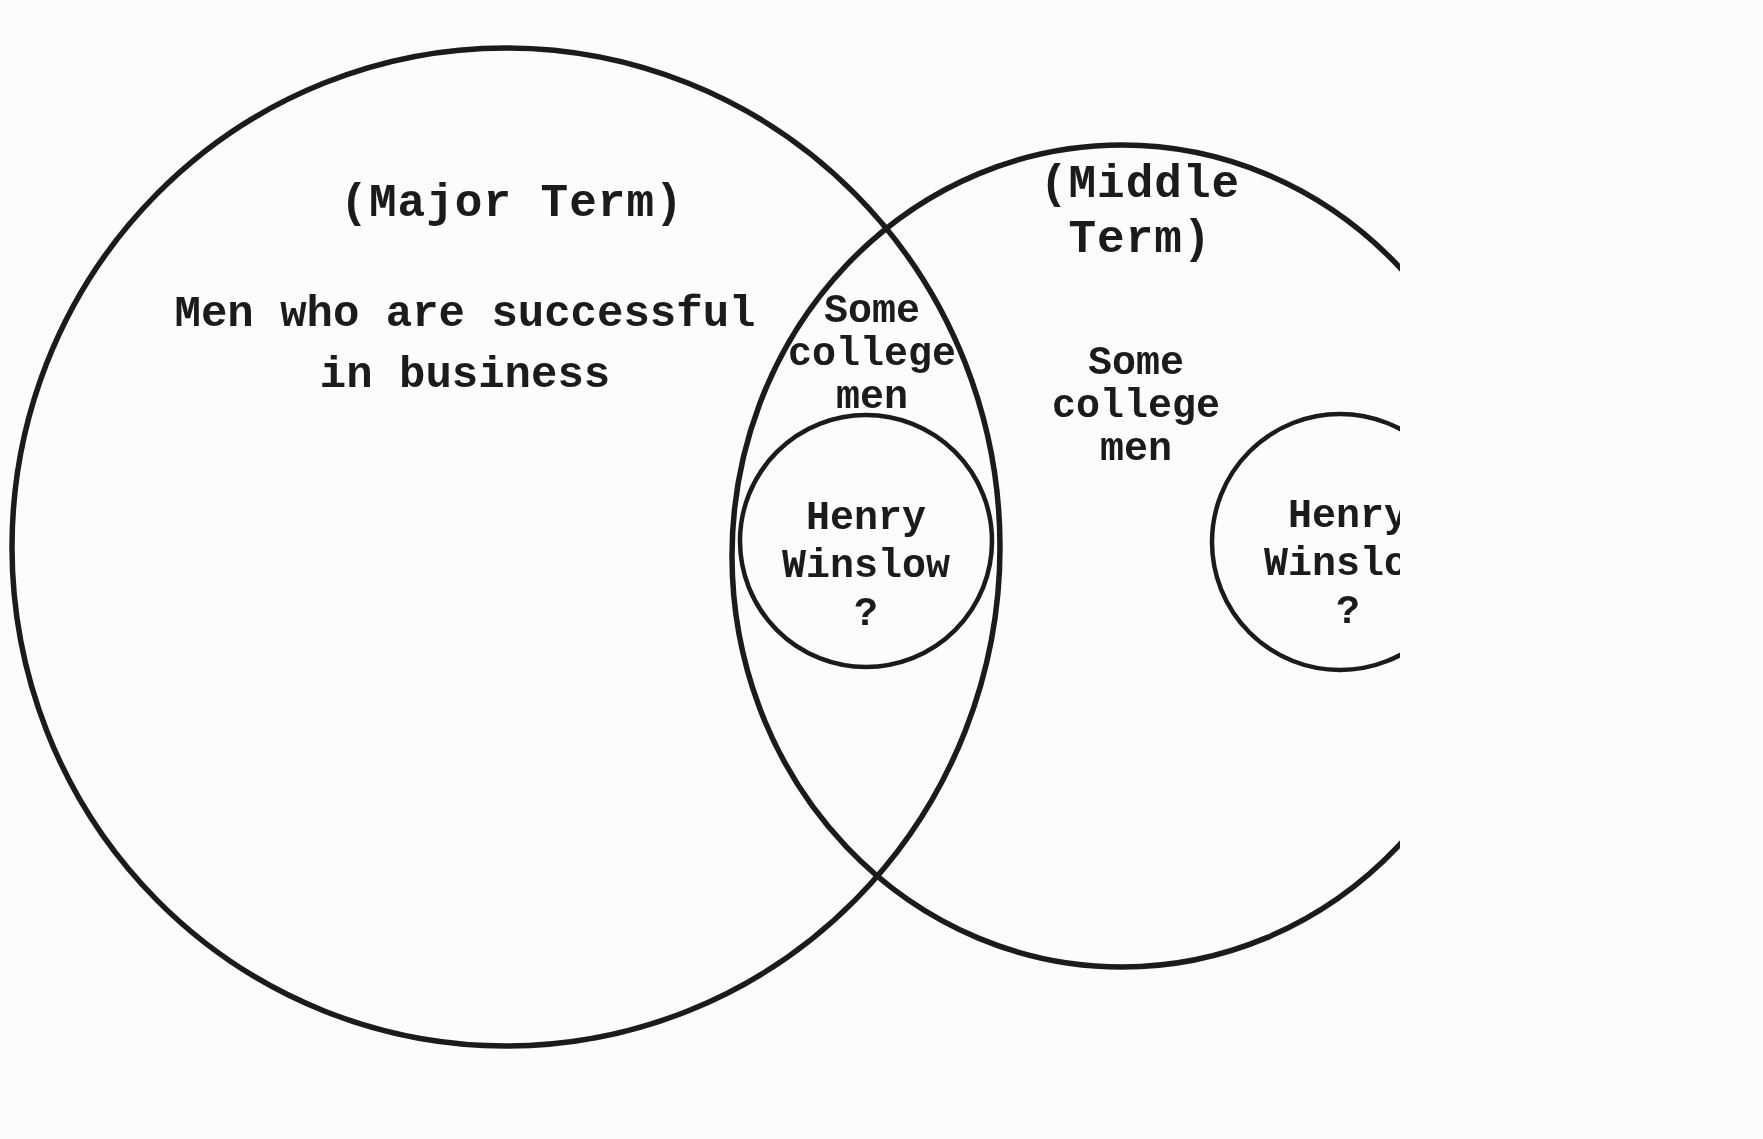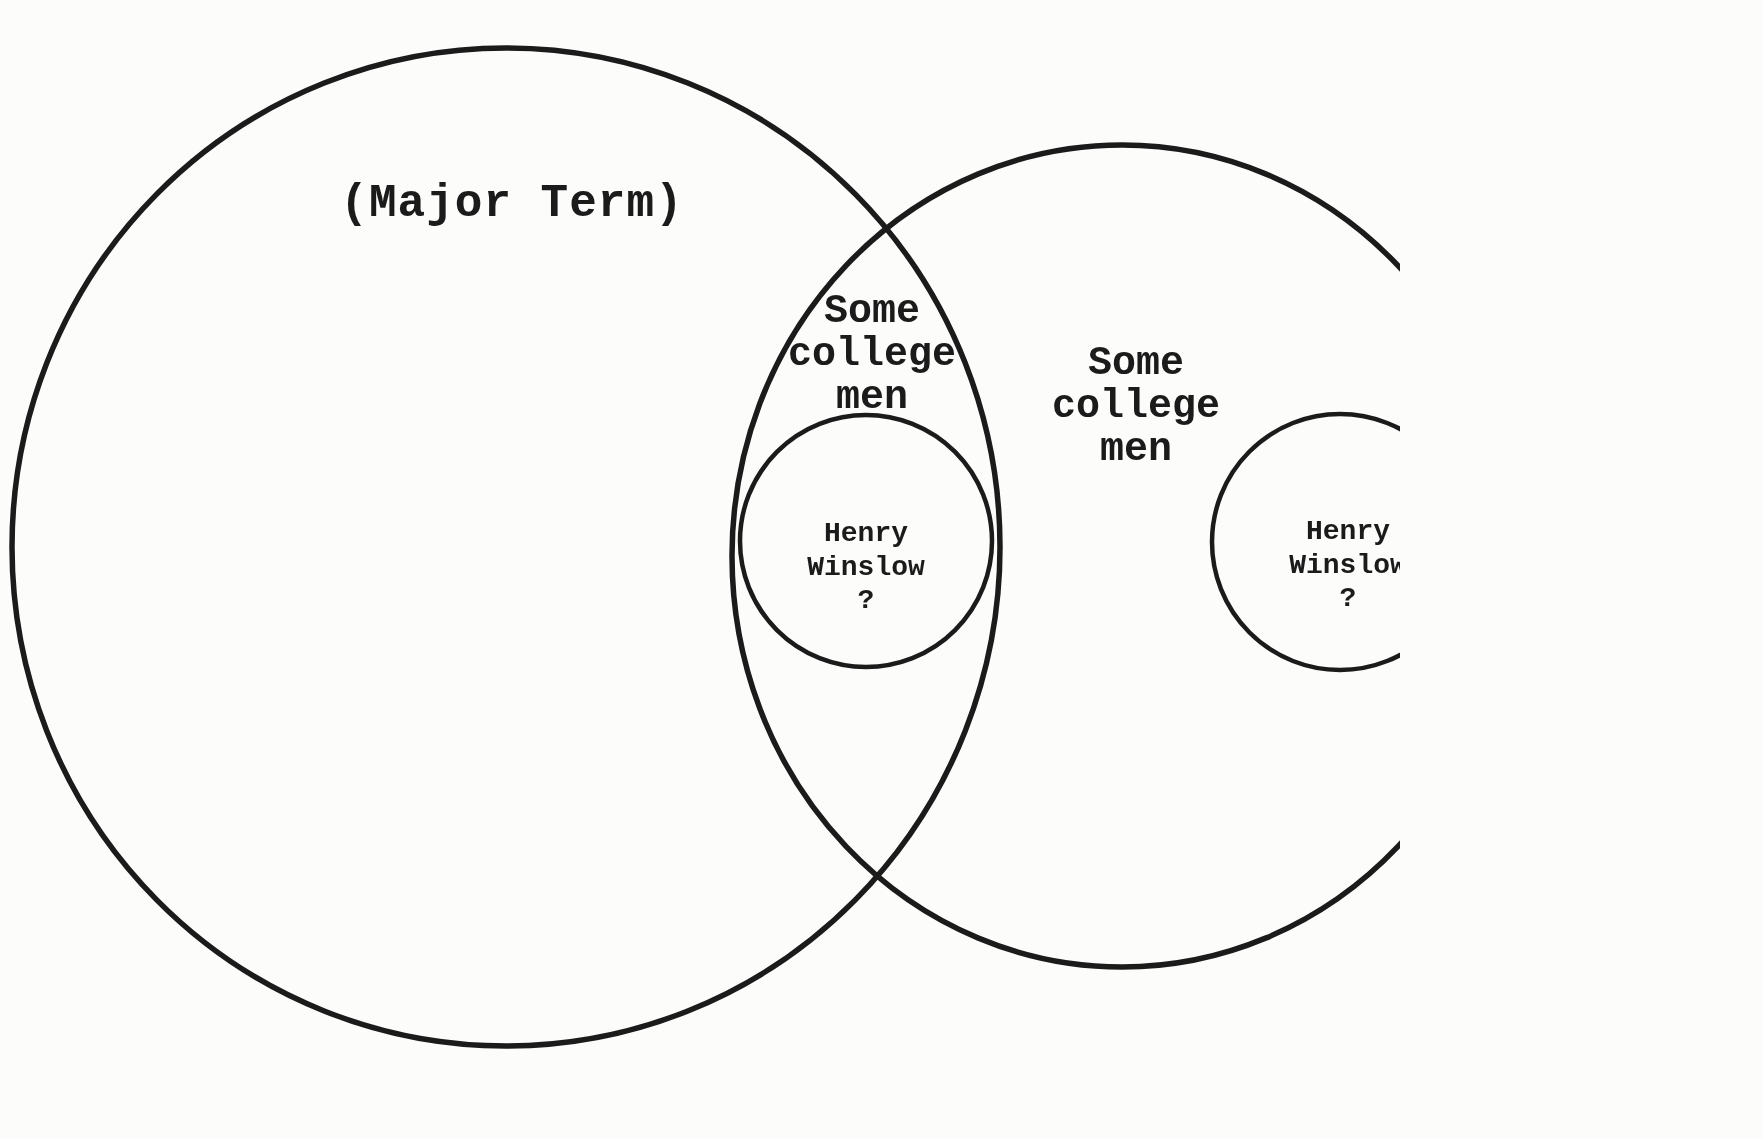--- a/index.html
+++ b/index.html
@@ -28,41 +28,44 @@
     transform:translate(-50%,-50%);
     text-align:center;
     white-space:pre-line;
     font-weight:700;
     color:var(--ink);
   }
   .cap{font-size:46px;letter-spacing:1px;line-height:1.2;}
   .big{font-size:44px;line-height:1.38;}
   .college{font-size:46px;line-height:1.2;}
   .small{font-size:40px;line-height:1.07;}
-  .henry{font-size:28px;line-height:1.2;}
+  .henry{font-size:40px;line-height:1.2;}
 </style>
 </head>
 <body>
 
 <div class="page">
 
   <svg class="diagram-svg" viewBox="0 0 1763 1139" xmlns="http://www.w3.org/2000/svg">
 
     <ellipse cx="506" cy="512" rx="494" ry="499" fill="none" stroke="#1b1b1b" stroke-width="5.5"></ellipse>
 
     <ellipse cx="1122" cy="521" rx="390" ry="411" fill="none" stroke="#1b1b1b" stroke-width="5.5"></ellipse>
 
     <circle cx="866" cy="506" r="126" fill="none" stroke="#1b1b1b" stroke-width="4.5"></circle>
 
     <circle cx="1340" cy="507" r="128" fill="none" stroke="#1b1b1b" stroke-width="4.5"></circle>
   </svg>
 
   <div class="lbl cap" style="left:512px;top:170px;">(Major Term)</div>
 
+  <div class="lbl big" style="left:465px;top:310px;">Men who are successful
+in business</div>
 
+  <div class="lbl cap" style="left:1140px;top:178px;">(Middle Term)</div>
 
 
   <div class="lbl small" style="left:872px;top:320px;">Some
 college
 men</div>
 
   <div class="lbl small" style="left:1136px;top:372px;">Some
 college
 men</div>
 

